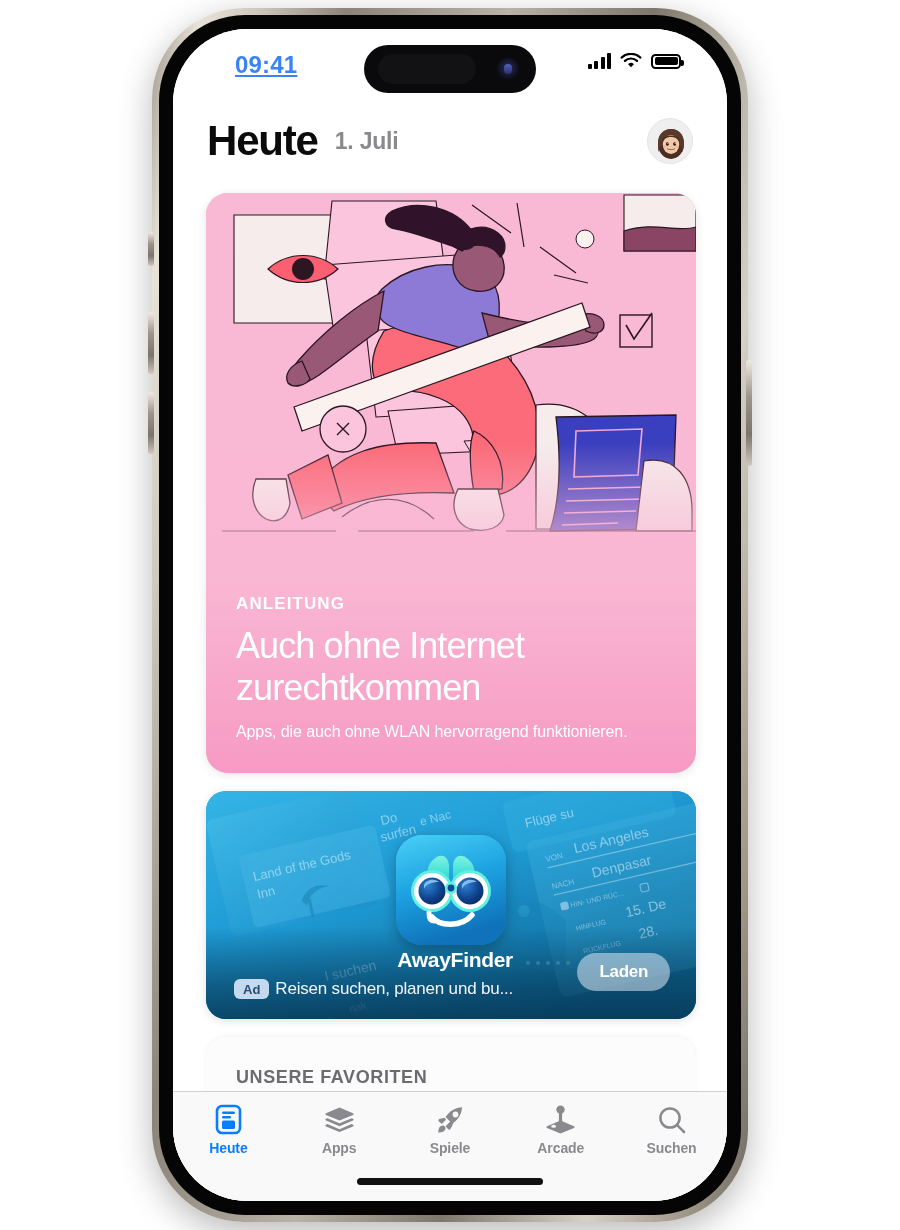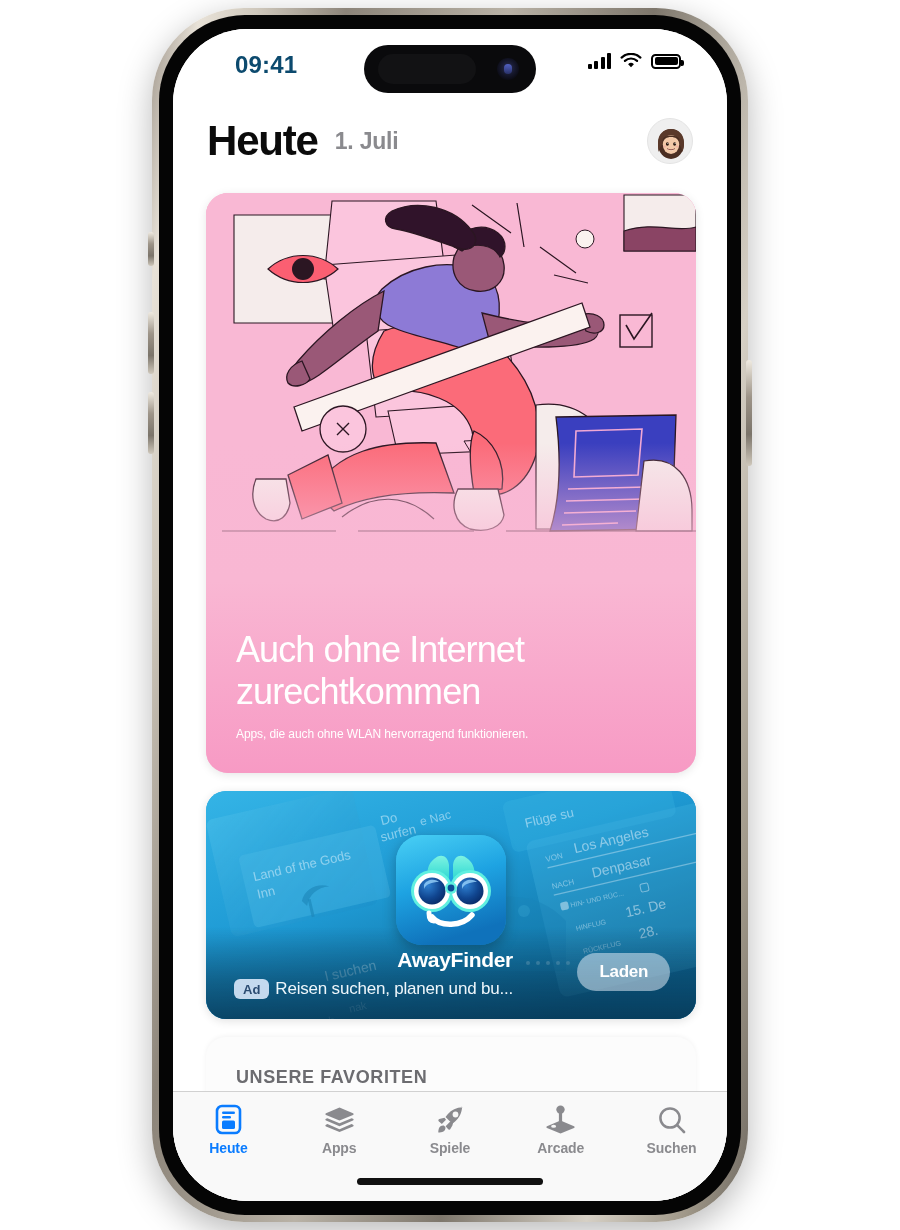--- a/index.html
+++ b/index.html
@@ -55,21 +55,22 @@
   
   .statusbar {
     position: absolute; left: 0; top: 0;
     width: 554px; height: 62px;
     display: flex; align-items: center;
     z-index: 40;
   }
   .sb-time {
     position: absolute; left: 62px; top: 22px;
     font-size: 24px; font-weight: 700; letter-spacing: .2px;
-    color: #0c4a6e;
+    color: #3b82f6;
+    text-decoration: underline;
   }
   .sb-right {
     position: absolute; right: 46px; top: 24px;
     display: flex; align-items: center; gap: 9px;
   }
   .bars { display: flex; align-items: flex-end; gap: 2.5px; height: 16px; }
   .bars i { display: block; width: 4px; background: #000; border-radius: 1px; }
   .bars i:nth-child(1){ height: 5px; }
   .bars i:nth-child(2){ height: 8px; }
   .bars i:nth-child(3){ height: 12px; }
@@ -156,21 +157,21 @@
   }
   .eyebrow {
     font-size: 17px; font-weight: 700; letter-spacing: 1.1px;
     color: #ffffff; margin-bottom: 11px;
   }
   .headline {
     font-size: 36px; line-height: 1.17; font-weight: 400;
     color: #ffffff; letter-spacing: -.9px; margin-bottom: 14px;
   }
   .subline {
-    font-size: 12px; font-weight: 400; color: #ffffff; letter-spacing: -.1px;
+    font-size: 16px; font-weight: 400; color: #ffffff; letter-spacing: -.1px;
   }
 
   
   .adcard {
     position: absolute; left: 33px; top: 762px;
     width: 490px; height: 228px;
     border-radius: 20px; overflow: hidden;
     background: linear-gradient(150deg,#2aa8dd 0%, #1f93cd 40%, #0f6f9e 100%);
     box-shadow: 0 2px 10px rgba(0,0,0,.12);
   }
@@ -354,20 +355,21 @@
             <path d="M370 238 L436 236 L432 282 L368 284 Z" fill="none" stroke="#f0a8d4" stroke-width="1.6"></path>
             <path d="M362 296 L440 294 M360 308 L438 306 M358 320 L430 318 M356 332 L412 330" stroke="#f0a8d4" stroke-width="1.6"></path>
             <path d="M438 268 C470 262 486 286 486 318 L486 338 L430 338 Z" fill="#f5eceb" stroke="#2b1622" stroke-width="1.2"></path>
 
             <path d="M16 338 L130 338 M152 338 L268 338 M300 338 L490 338" stroke="#2b1622" stroke-width="1.2"></path>
             <path d="M136 324 C166 300 200 300 228 326" stroke="#2b1622" stroke-width="1.2" fill="none"></path>
           </svg>
         </div>
         <div class="veil"></div>
         <div class="copy">
+          <div class="eyebrow">ANLEITUNG</div>
           <div class="headline">Auch ohne Internet zurechtkommen</div>
           <div class="subline">Apps, die auch ohne WLAN hervorragend funktionieren.</div>
         </div>
       </div>
 
       <div class="adcard">
         <div class="bg">
           <svg width="490" height="228" viewBox="0 0 490 228">
             <defs>
               <linearGradient id="adg" x1="0" y1="0" x2="0.7" y2="1">

